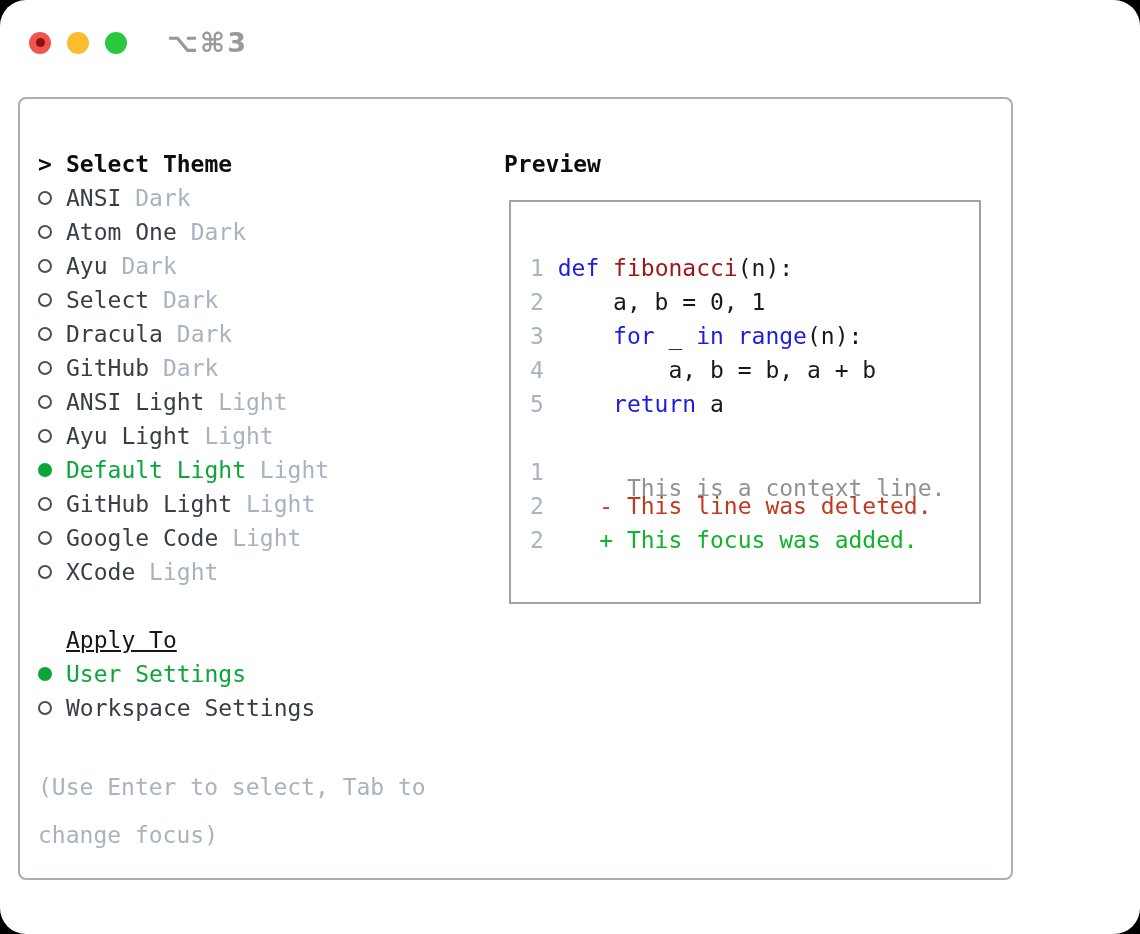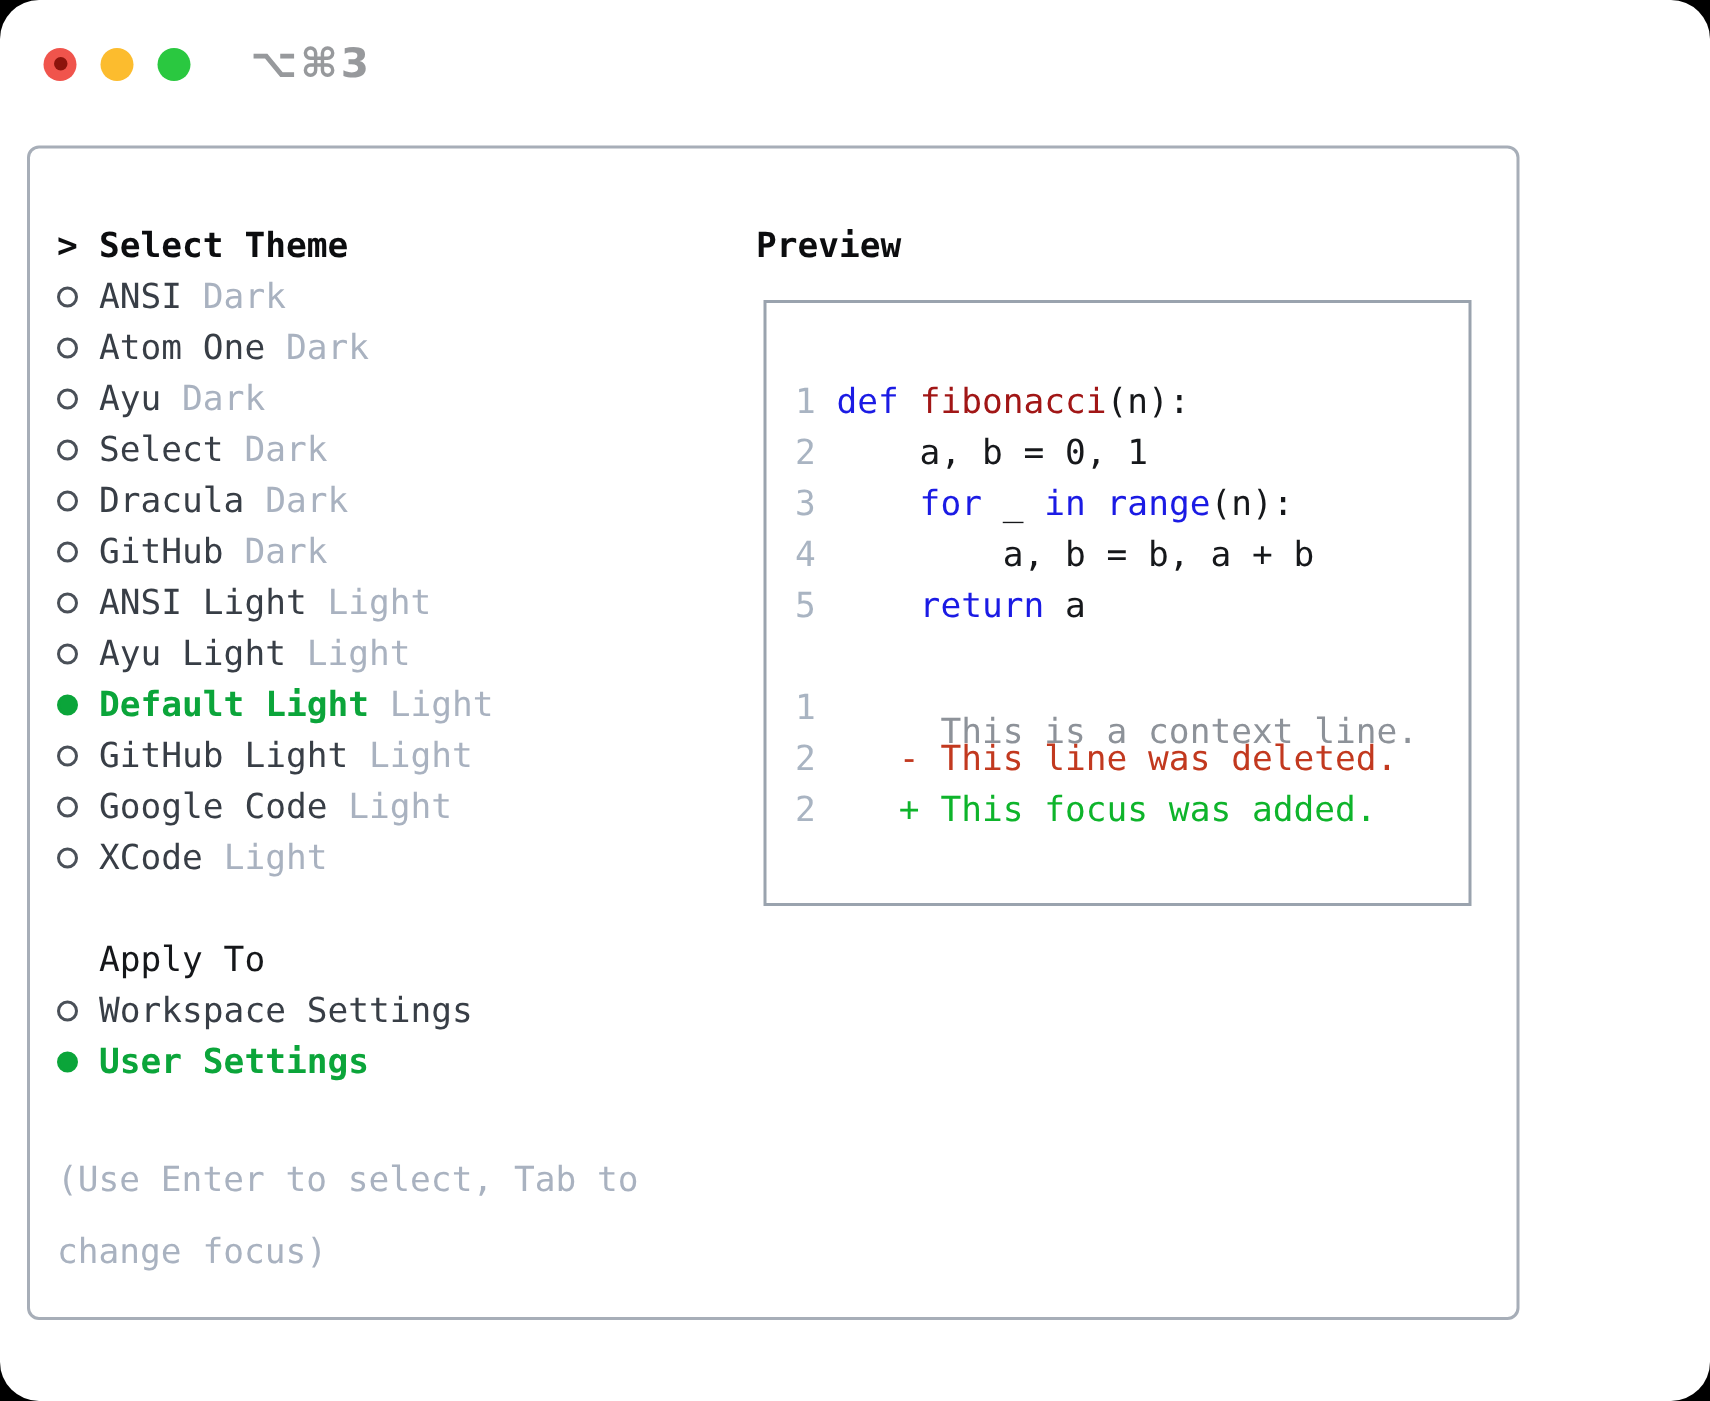--- a/index.html
+++ b/index.html
@@ -26,23 +26,23 @@
   }
   .leftcol{position:absolute;left:18px;top:48px;font-size:23px;}
   .row{display:flex;align-items:center;height:34px;white-space:pre;}
   .row.blank{height:34px;}
   .gutter{width:28px;display:flex;align-items:center;flex:none;}
   .prefix{font-weight:bold;color:#0c0d0f;}
   .hdr{font-weight:bold;color:#0c0d0f;}
   .radio{width:14px;height:14px;border:2px solid #4a5058;border-radius:50%;box-sizing:border-box;}
   .radio.on{background:var(--accent-green);border-color:var(--accent-green);}
   .name{color:var(--item-text);}
-  .name.sel{color:var(--accent-green);font-weight:bold;}
+  .name.sel{color:var(--accent-green);}
   .tag{color:var(--tag-gray);margin-left:1ch;}
-  .subhdr{color:#15171a;}
+  .subhdr{color:#15171a;text-decoration:underline;}
   .help{
     margin-top:4px;width:420px;color:var(--tag-gray);font-size:23px;line-height:48px;
     white-space:normal;word-break:normal;
   }
   
   .preview-title{position:absolute;left:484px;top:48px;height:34px;display:flex;align-items:center;
     font-size:23px;font-weight:bold;color:#0c0d0f;}
   .preview-box{
     position:absolute;left:489px;top:101px;width:472px;height:404px;
     border:2px solid var(--box-border);background:#fff;box-sizing:border-box;overflow:hidden;
@@ -95,22 +95,22 @@
         </div>
 
       <div class="row blank"></div>
 
       <div class="row">
         <span class="gutter"></span>
         <span class="subhdr">Apply To</span>
       </div>
 
       <div id="apply-list">
+          <div class="row"><span class="gutter"><span class="radio on"></span></span><span class="name sel">User Settings</span></div>
           <div class="row"><span class="gutter"><span class="radio"></span></span><span class="name">Workspace Settings</span></div>
-          <div class="row"><span class="gutter"><span class="radio on"></span></span><span class="name sel">User Settings</span></div>
         </div>
 
       <div class="row blank"></div>
 
       <div class="help">(Use Enter to select, Tab to change focus)</div>
     </div>
 
     <div class="preview-title">Preview</div>
 
     <div class="preview-box">

